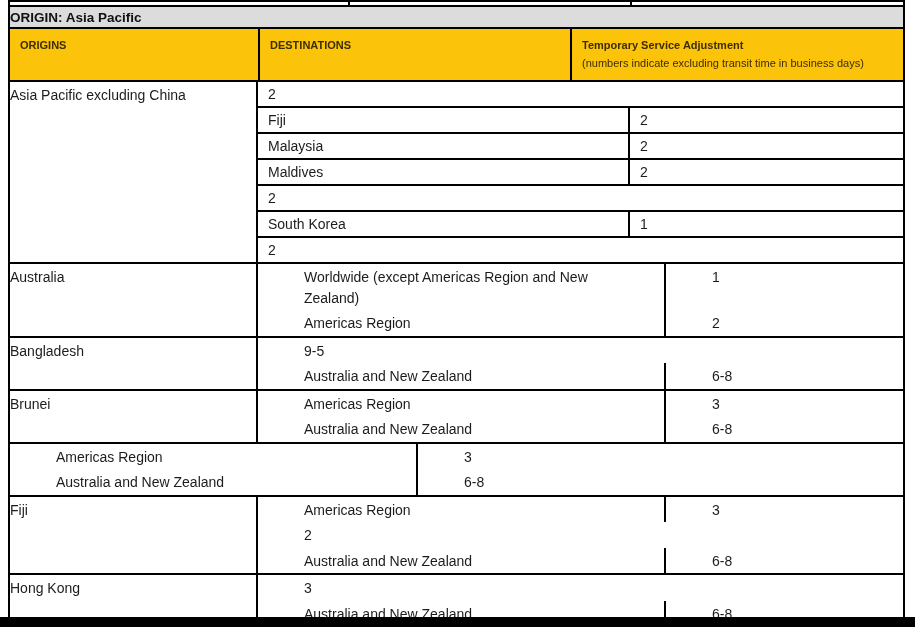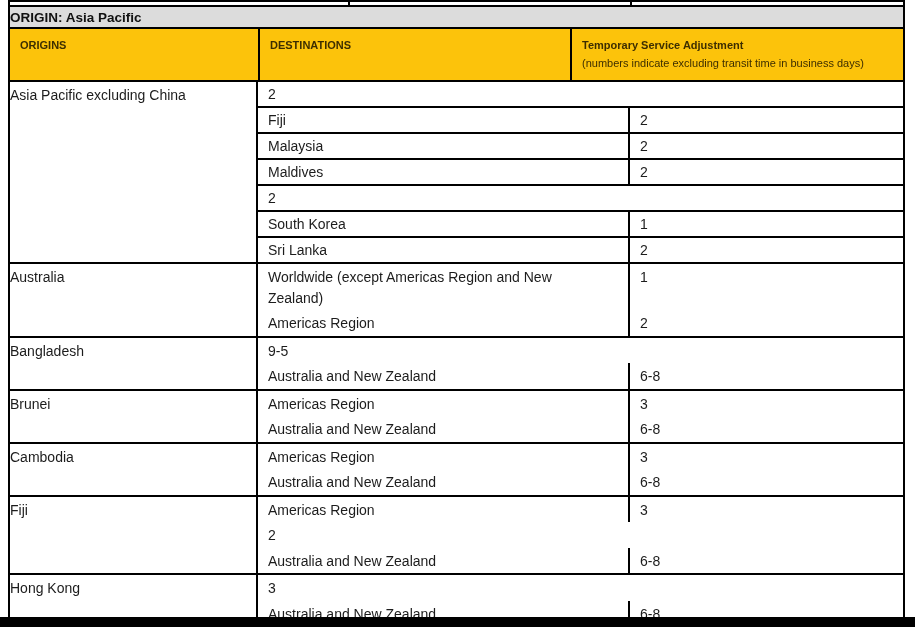--- a/index.html
+++ b/index.html
@@ -42,21 +42,21 @@
   .entry { display:flex; flex:1; }
   .edest { width:372px; border-right:2px solid #000; padding:2px 10px; }
   .eadj  { flex:1; padding:2px 10px; }
 
   
   .ruled .entry { height:24.8px; }
   .ruled .entry + .entry { border-top:2px solid #000; }
   .ruled .edest, .ruled .eadj { line-height:20px; }
 
   
-  .multi .edest, .multi .eadj { line-height:20.5px; padding-top:3px; padding-bottom:2px; }
+  .multi .edest, .multi .eadj { line-height:20.5px; padding-top:3px; padding-bottom:2px;margin-left:36px; }
   .multi .entry { flex:0 0 auto; }
   .wrapcap { display:block; max-width:302px; }
   .grp.last { min-height:70px; border-bottom:none; }
 
   
   .blackbar { position:absolute; left:0; top:617px; width:915px; height:10px; background:#000; }
 </style>
 </head>
 <body>
 
@@ -99,21 +99,20 @@
         <div class="eadj">2</div>
       </div>
       <div class="entry">
         <div class="eadj">2</div>
       </div>
       <div class="entry">
         <div class="edest">South Korea</div>
         <div class="eadj">1</div>
       </div>
       <div class="entry">
-        <div class="edest">Sri Lanka</div>
         <div class="eadj">2</div>
       </div>
     </div>
   </div>
 
   <div class="grp multi">
     <div class="gorigin">Australia</div>
     <div class="gentries">
       <div class="entry">
         <div class="edest">
@@ -149,21 +148,20 @@
         <div class="eadj">3</div>
       </div>
       <div class="entry">
         <div class="edest">Australia and New Zealand</div>
         <div class="eadj">6-8</div>
       </div>
     </div>
   </div>
 
   <div class="grp multi">
-    <div class="gorigin">Cambodia</div>
     <div class="gentries">
       <div class="entry">
         <div class="edest">Americas Region</div>
         <div class="eadj">3</div>
       </div>
       <div class="entry">
         <div class="edest">Australia and New Zealand</div>
         <div class="eadj">6-8</div>
       </div>
     </div>

